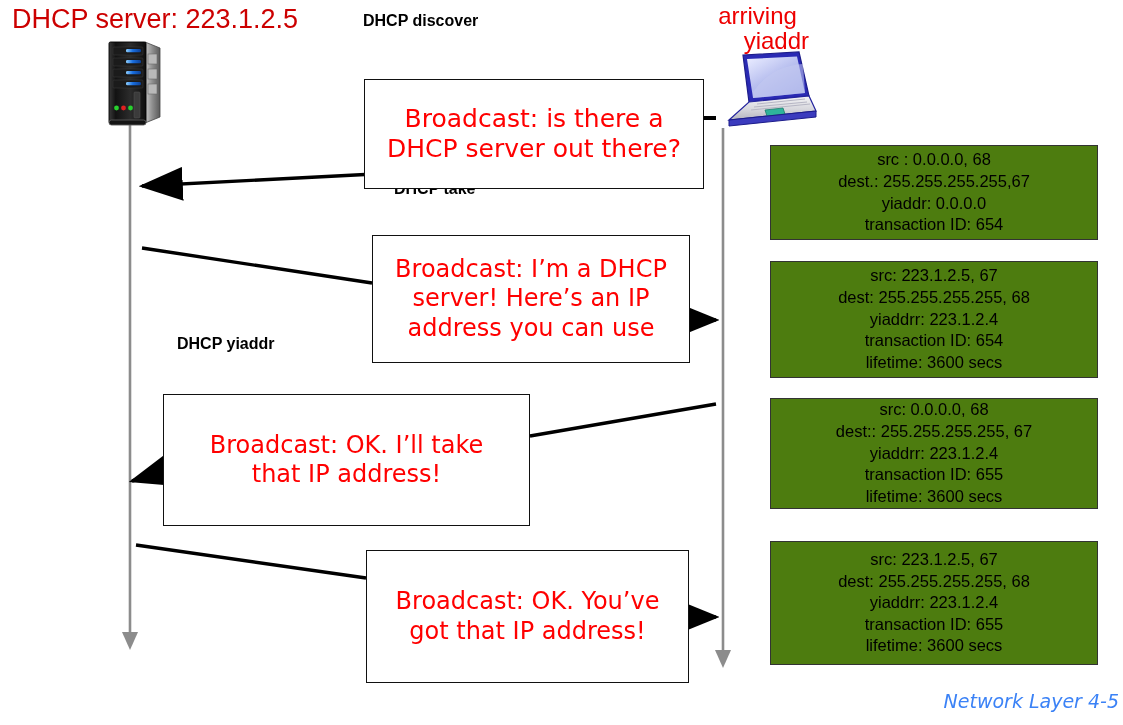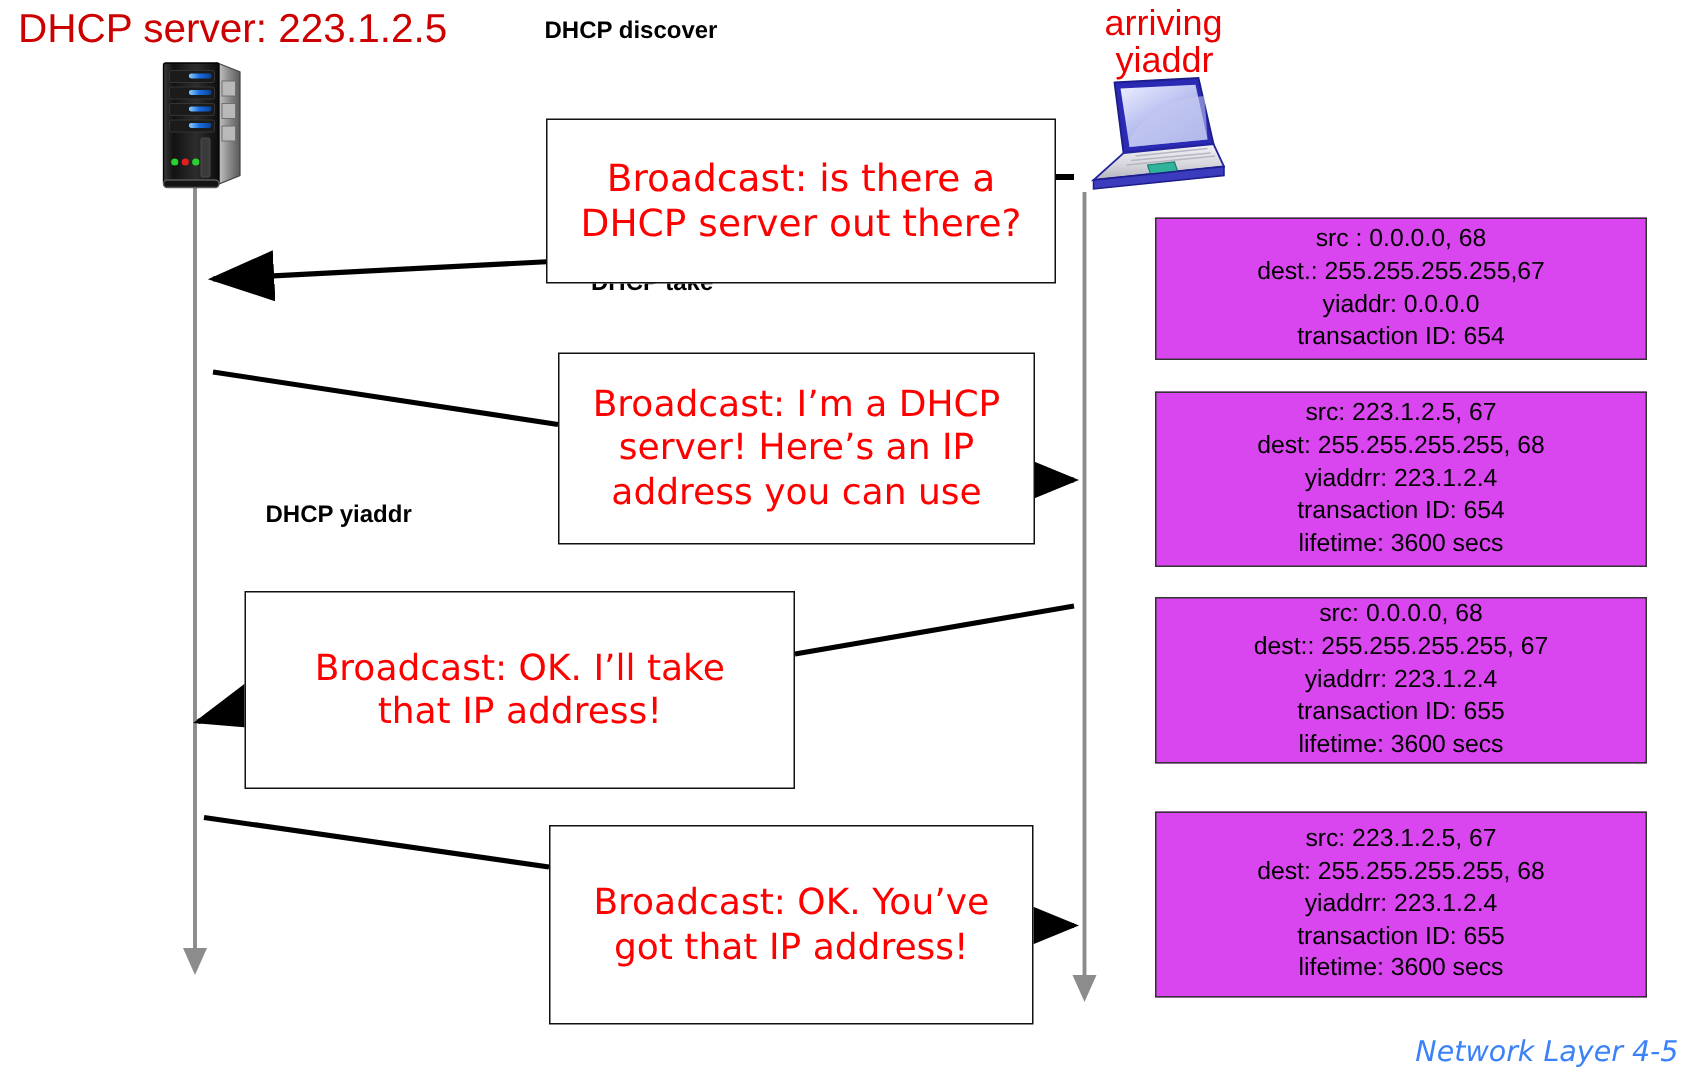--- a/index.html
+++ b/index.html
@@ -16,21 +16,21 @@
   .server-title{
     position:absolute;left:12px;top:4px;
     font-size:27px;color:#cc0000;white-space:nowrap;
     font-family:"Liberation Sans", sans-serif;
   }
   .client-title{
     position:absolute;left:700px;top:4px;width:115px;
     font-size:24px;color:#ee0000;line-height:1.04;text-align:center;
     font-family:"Liberation Sans", sans-serif;
   }
-  .client-title span{display:block;text-align:right;}
+  .client-title span{display:block;}
   .client-title .l2{text-align:right;padding-right:6px;}
 
   .msg-label{
     position:absolute;font-size:16px;font-weight:bold;color:#000;
     white-space:nowrap;font-family:"Liberation Sans", sans-serif;
   }
 
   
   .msgbox{
     position:absolute;background:#ffffff;border:1.5px solid #111;
@@ -38,21 +38,21 @@
   }
   .msgbox .txt{
     color:#ff0000;font-size:24px;line-height:1.22;text-align:center;
     font-family:"DejaVu Sans", sans-serif;white-space:pre-line;
     padding:0 6px;
   }
   .msgbox.b1 .txt{font-size:25px;}
 
   
   .pktbox{
-    position:absolute;background:#d946ef;border:1.7px solid #333;
+    position:absolute;background:#4d7c0f;border:1.7px solid #333;
     box-sizing:border-box;display:flex;align-items:center;justify-content:center;
   }
   .pktbox .ptxt{
     color:#000;font-size:16.5px;line-height:1.31;text-align:center;
     font-family:"Liberation Sans", sans-serif;white-space:pre-line;
   }
 
   .footer{
     position:absolute;right:4px;top:690px;
     font-size:19px;color:#3b82f6;white-space:nowrap;

